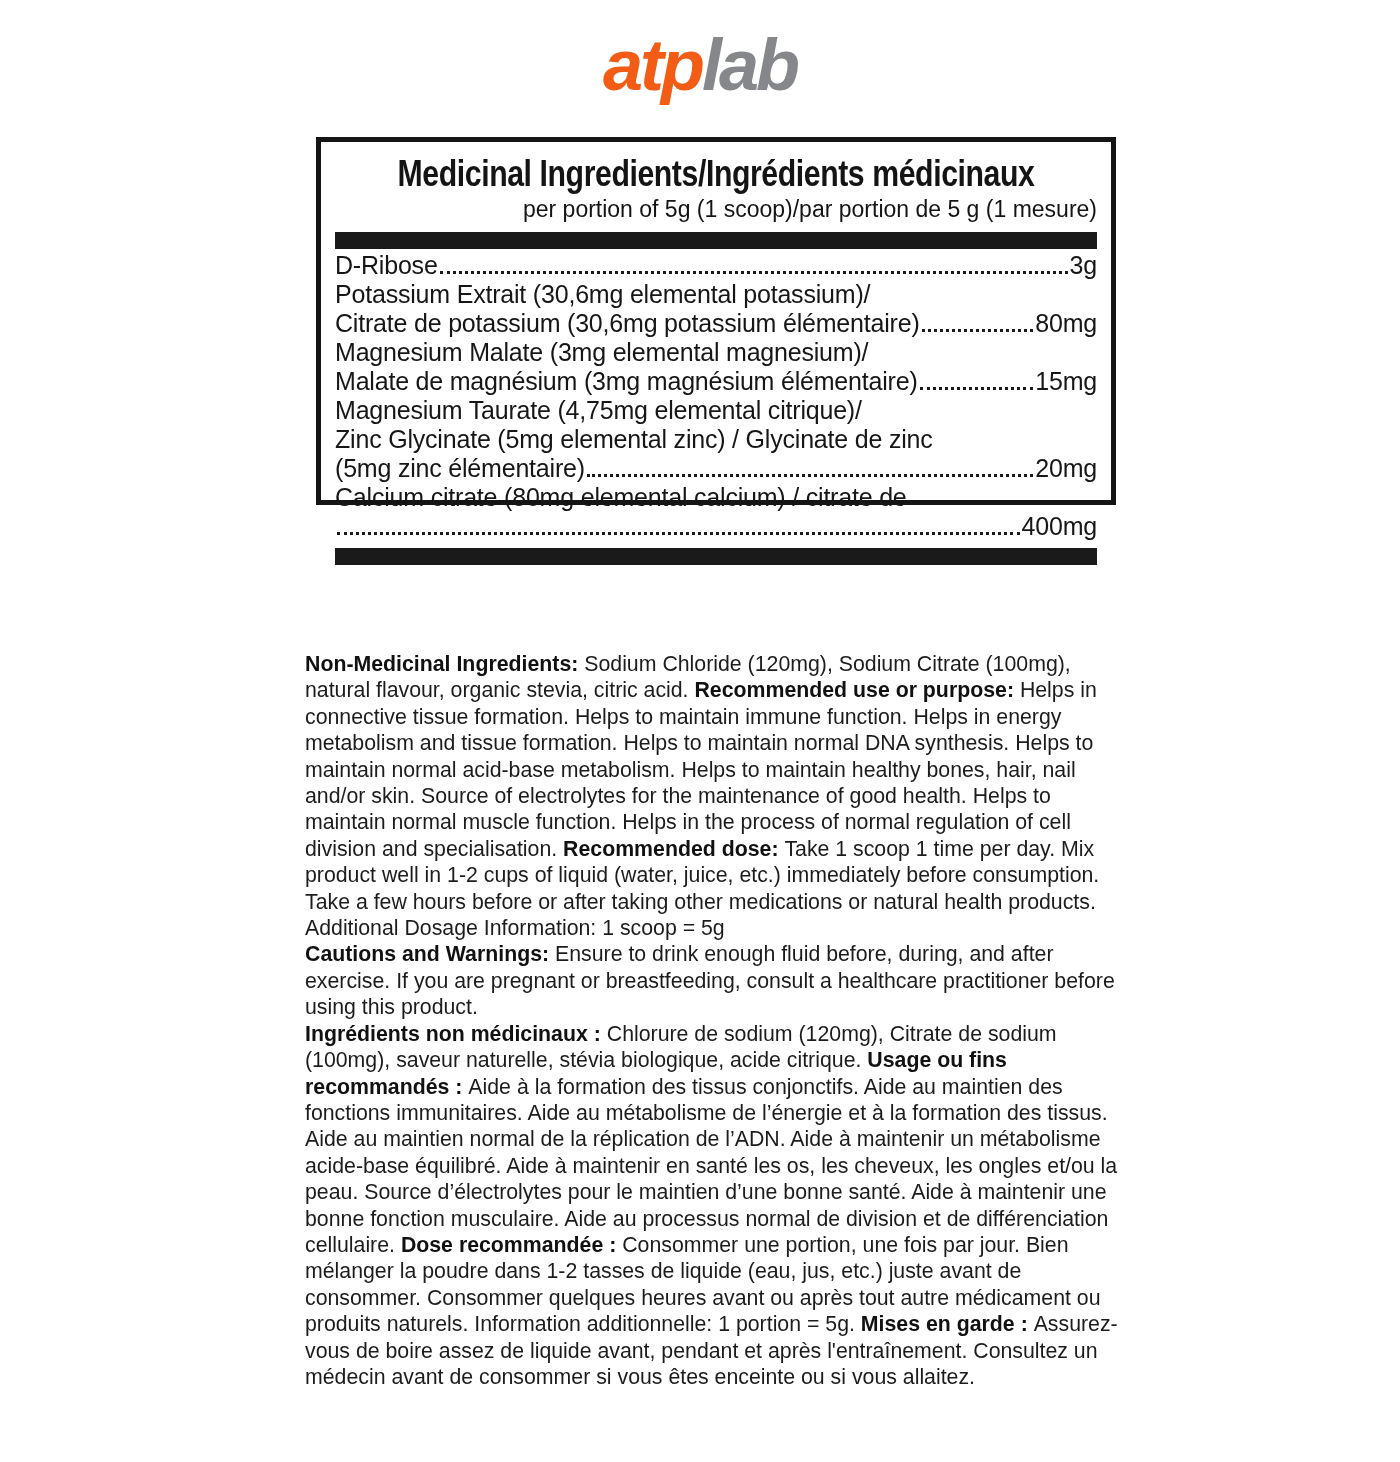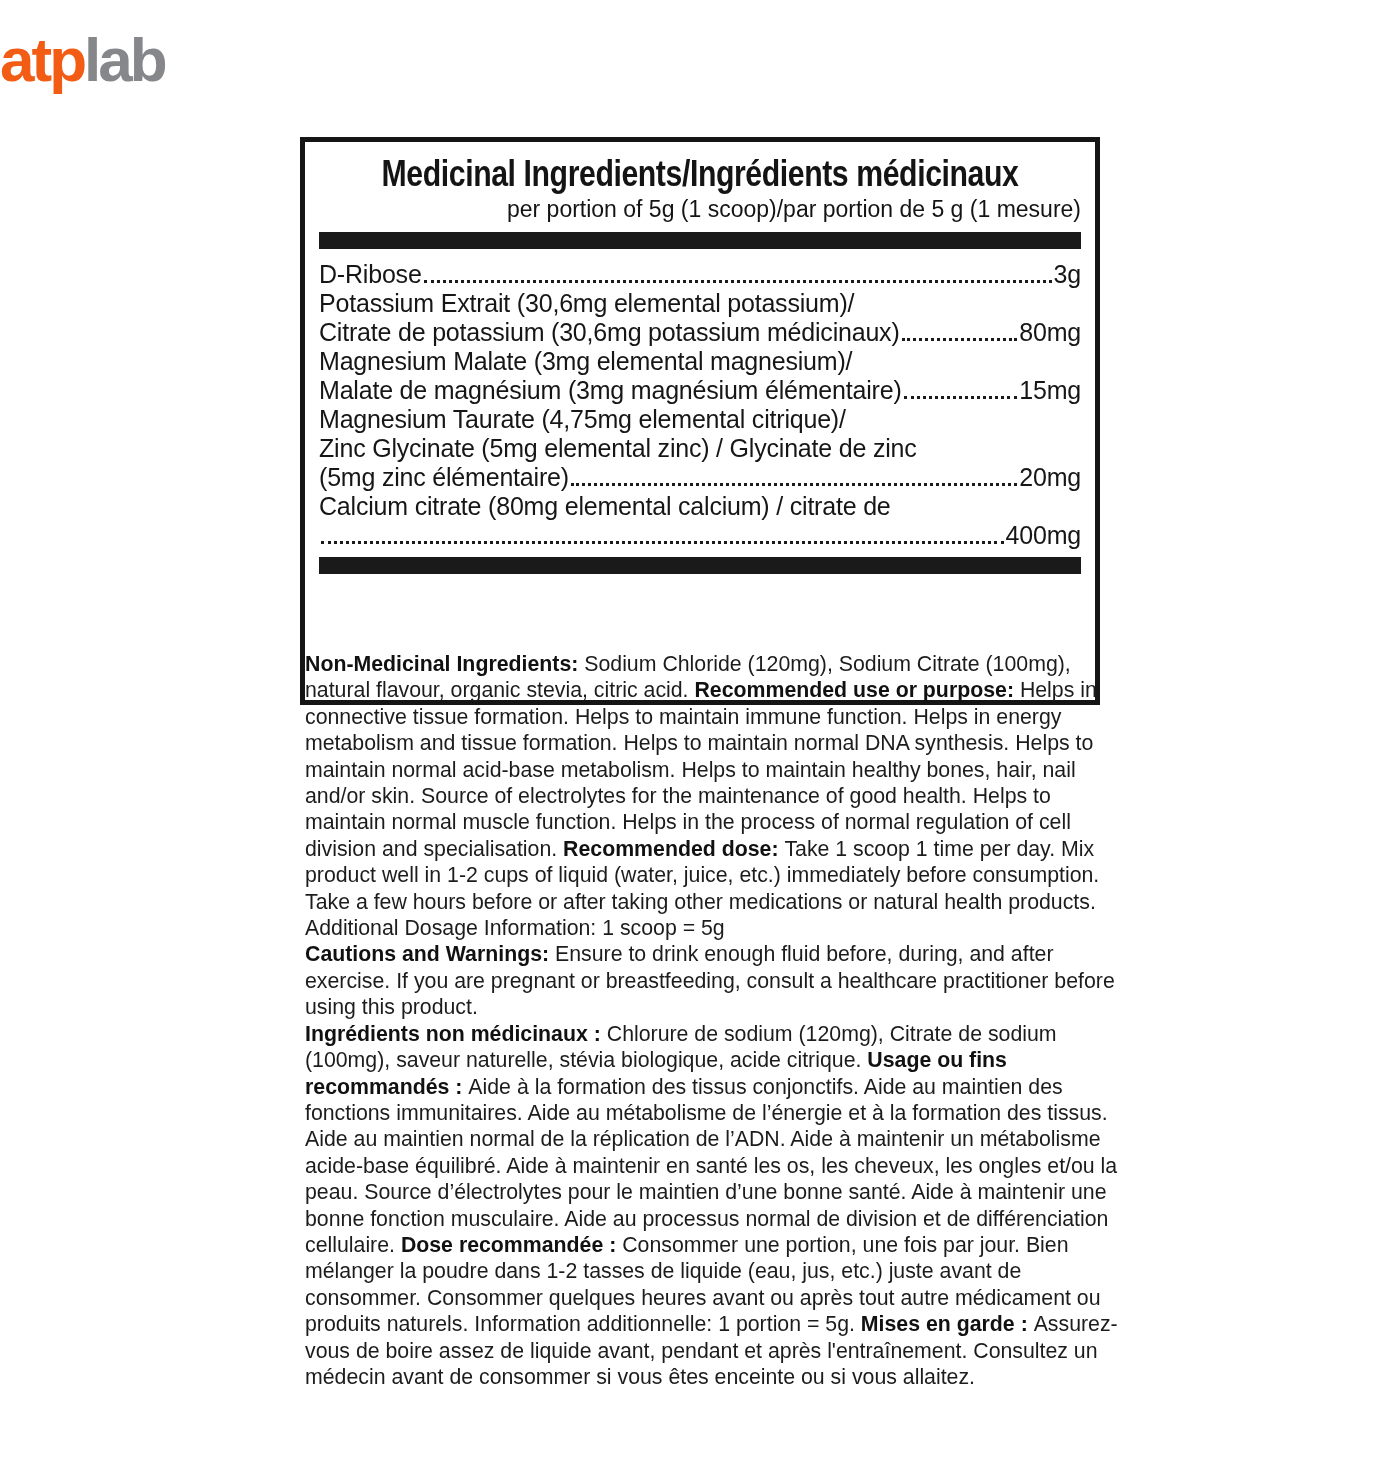--- a/index.html
+++ b/index.html
@@ -17,34 +17,36 @@
     overflow: hidden;
     background: #ffffff;
   }
 
   
   .logo {
     position: absolute;
     top: 26px;
     left: 0;
     width: 100%;
-    font-size: 62px;
+    text-align: center;
+    font-size: 72px;
     font-weight: bold;
     letter-spacing: -3px;
     line-height: 1.1;
     user-select: none;
+    font-style: italic;
   }
 
   
   .panel {
     position: absolute;
-    left: 300px;
+    left: 316px;
     top: 137px;
     width: 800px;
-    height: 568px;
+    height: 368px;
     box-sizing: border-box;
     border: 5px solid #151515;
     padding: 8px 14px 0 14px;
     background: #ffffff;
   }
   .panel-title {
     text-align: center;
     font-weight: bold;
     font-size: 36px;
     line-height: 1.12;
@@ -63,21 +65,21 @@
     color: #141414;
   }
   .bar {
     height: 17px;
     background: #1a1a1a;
     margin-top: 9px;
   }
   .bar.bottom { margin-top: 7px; }
 
   .ingredients {
-    margin-top: 11px;
+    margin-top: 2px;
     font-size: 25px;
     line-height: 29px;
     letter-spacing: -0.2px;
     color: #161616;
   }
   .ing-line {
     display: flex;
     align-items: baseline;
   }
   .ing-line .txt { white-space: nowrap; }
@@ -119,21 +121,21 @@
     <div class="ingredients">
         <div class="ing-line">
           <span class="txt">D-Ribose </span>
           <span class="leader"></span>
           <span class="amount">3g</span>
         </div>
         <div class="ing-line">
           <span class="txt">Potassium Extrait (30,6mg elemental potassium)/</span>
         </div>
         <div class="ing-line">
-          <span class="txt">Citrate de potassium (30,6mg potassium médicinaux)</span>
+          <span class="txt">Citrate de potassium (30,6mg potassium élémentaire)</span>
           <span class="leader"></span>
           <span class="amount">80mg</span>
         </div>
         <div class="ing-line">
           <span class="txt">Magnesium Malate (3mg elemental magnesium)/</span>
         </div>
         <div class="ing-line">
           <span class="txt">Malate de magnésium (3mg magnésium élémentaire)</span>
           <span class="leader"></span>
           <span class="amount">15mg</span>

